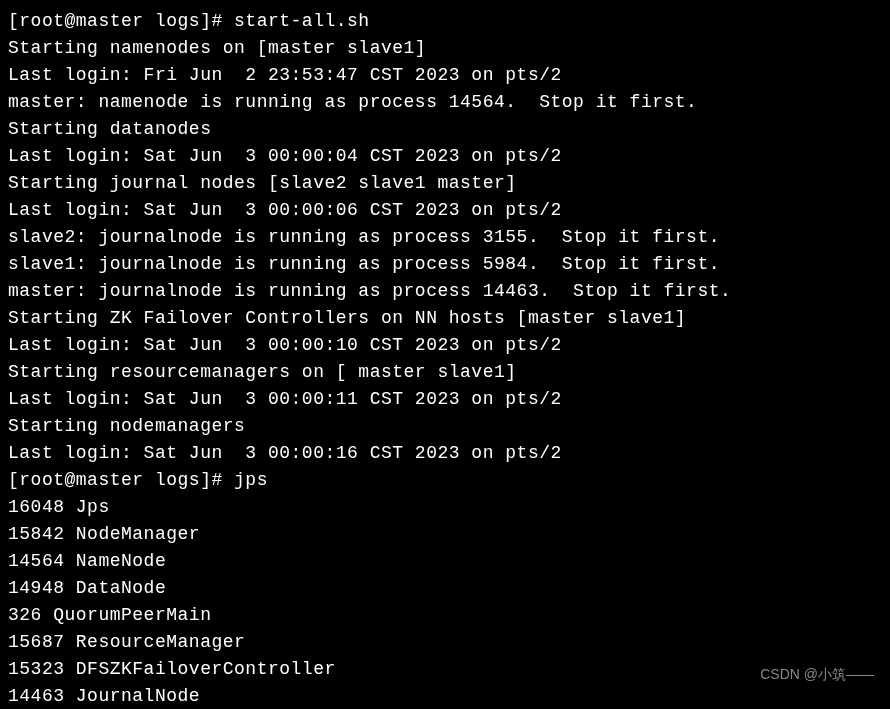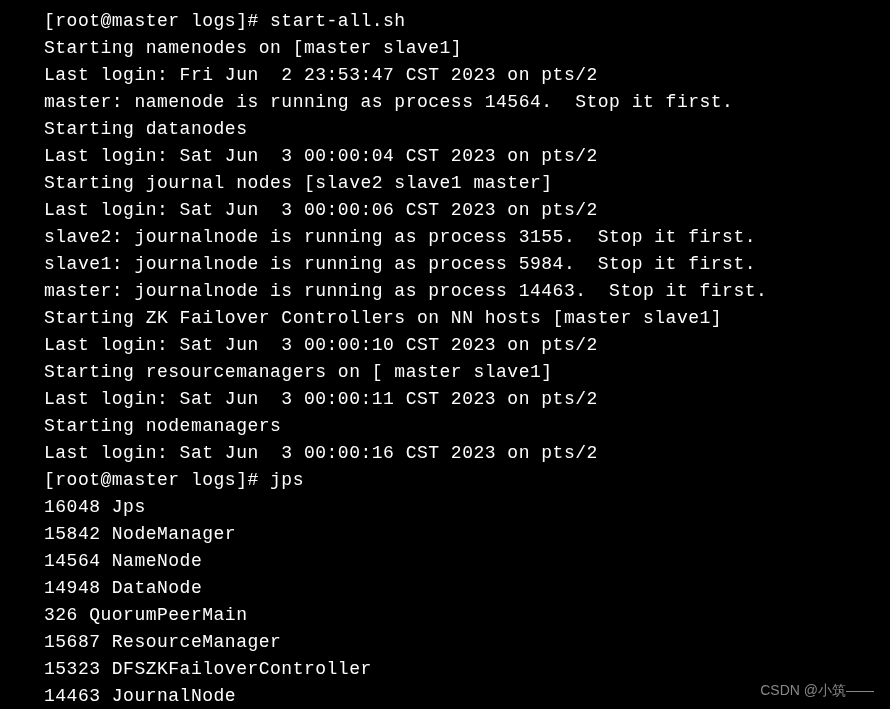--- a/index.html
+++ b/index.html
@@ -14,31 +14,30 @@
       font-size: 18px;
       line-height: 1.5;
       padding: 8px;
       width: 890px;
       height: 709px;
       position: relative;
       letter-spacing: 0.5px;
     }
     .terminal {
       white-space: pre;
-      margin-left: 36px;
     }
     .prompt {
       color: #fff;
     }
     .line {
       color: #fff;
     }
     .watermark {
       position: absolute;
-      bottom: 8px;
+      bottom: 24px;
       right: 16px;
       color: #888;
       font-size: 14px;
       font-family: sans-serif;
       letter-spacing: 0;
     }
   </style>
 </head>
 <body>
 

